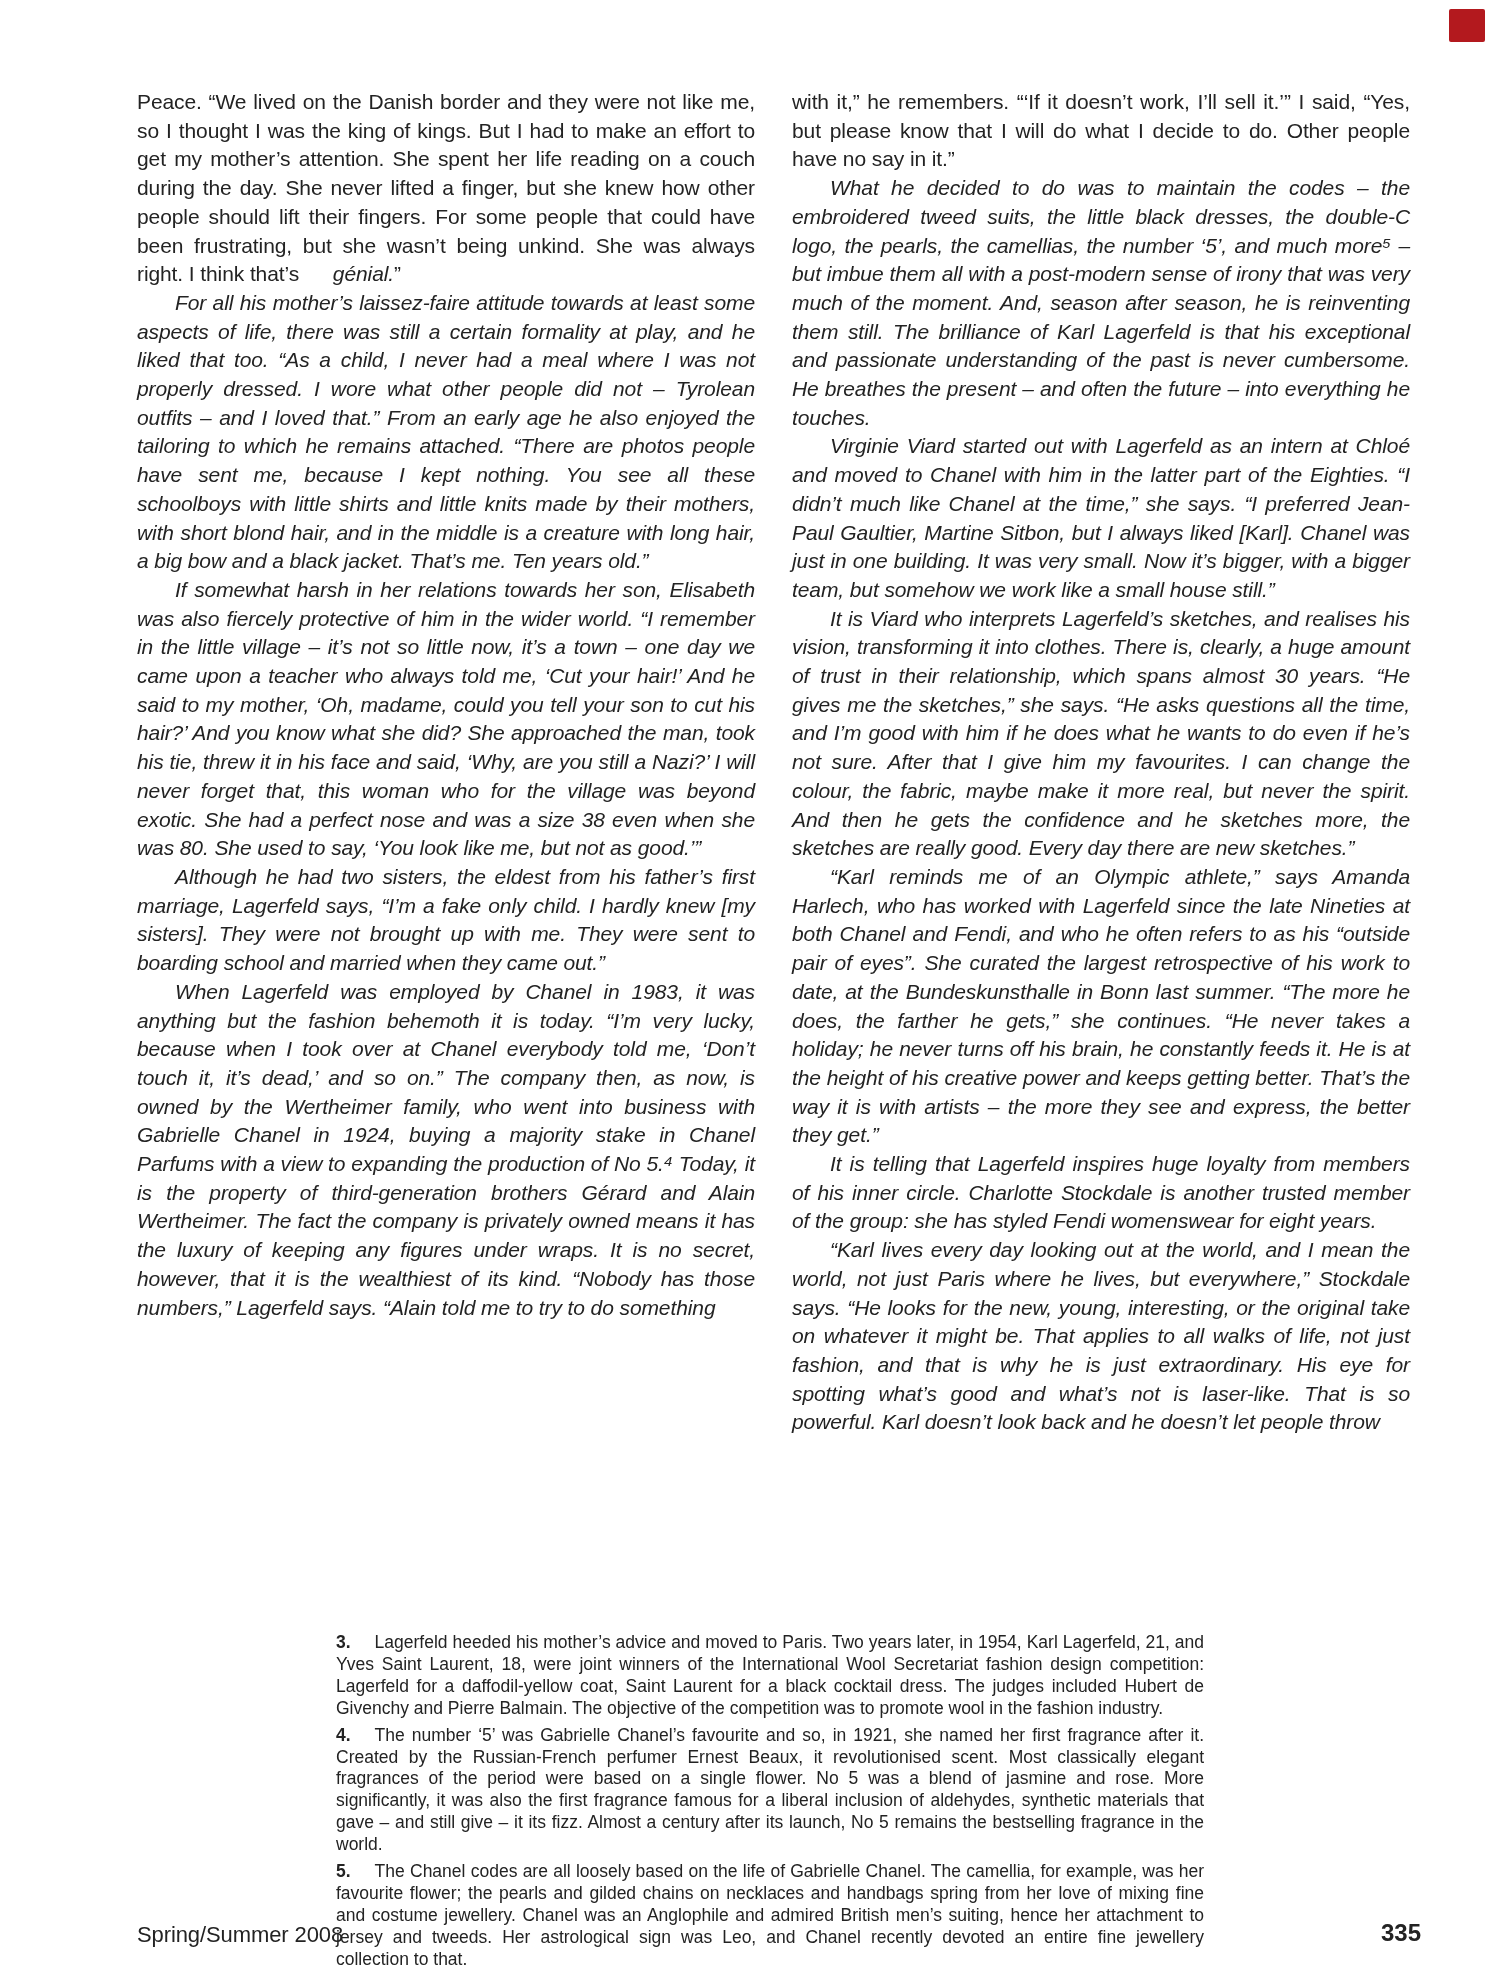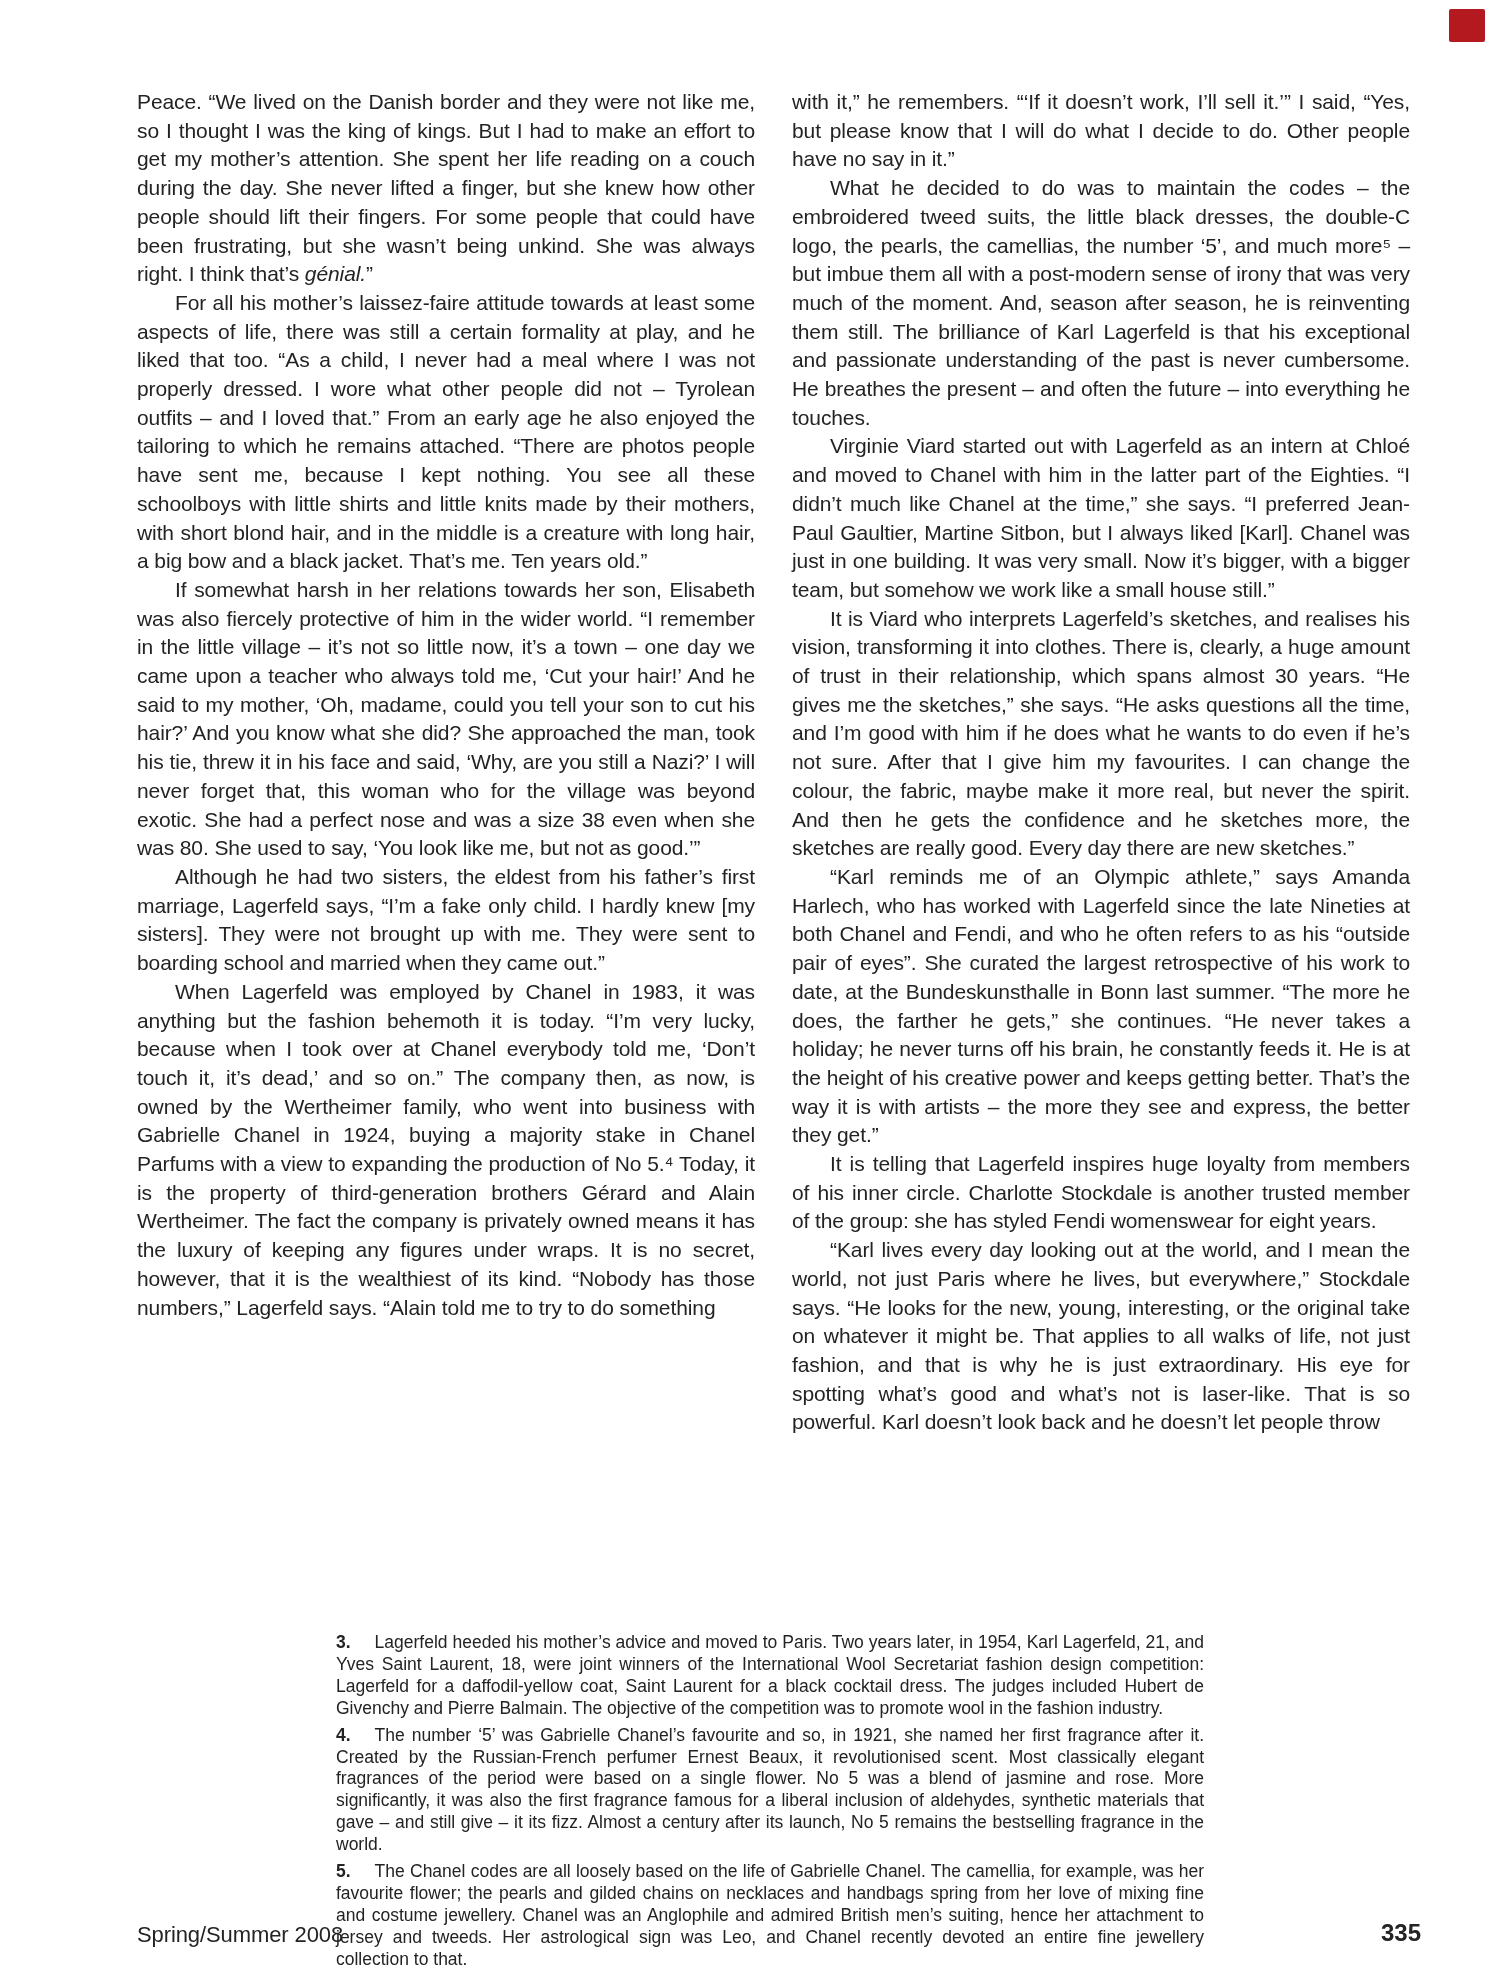--- a/index.html
+++ b/index.html
@@ -31,22 +31,22 @@
   .col {
     width: 618px;
     font-size: 21px;
     line-height: 28.7px;
     letter-spacing: -0.1px;
   }
   .col p {
     margin: 0;
     text-align: justify;
   }
-  .col p.indent { text-indent: 38px; }
-  .col em { font-style: italic; }
+  .col p.indent { text-indent: 38px; font-style: italic; }
+  .col em { font-style: italic; margin-left: 28px; }
   .footnotes {
     position: absolute;
     top: 1632px;
     left: 336px;
     width: 868px;
     font-size: 17.5px;
     line-height: 21.9px;
   }
   .footnote {
     margin: 0 0 5px 0;

